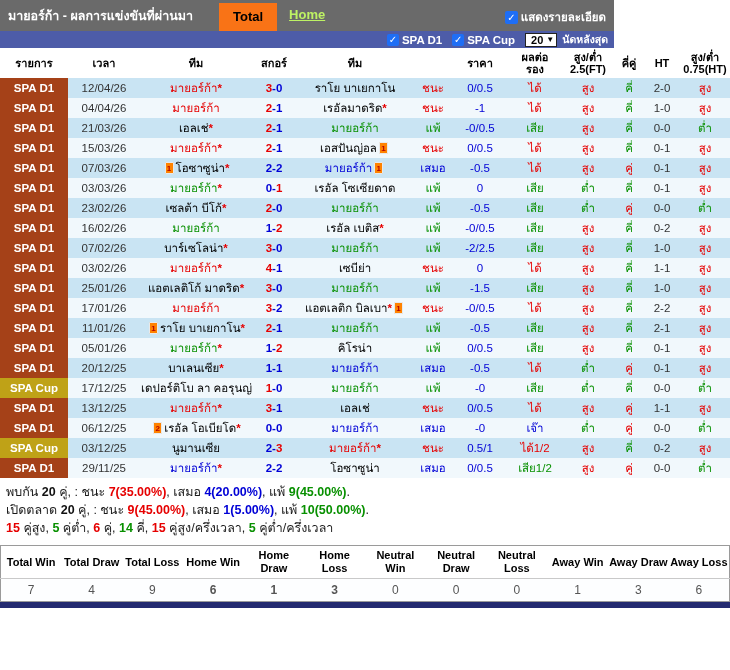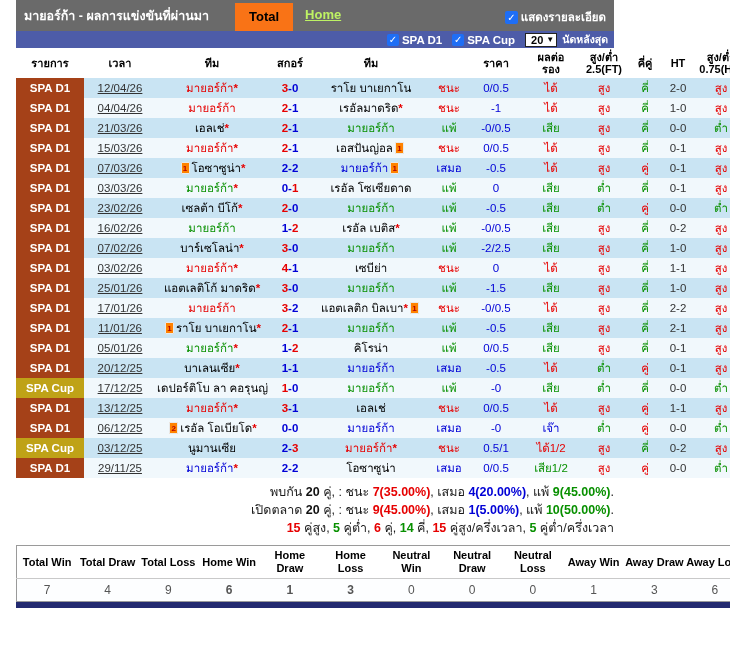--- a/index.html
+++ b/index.html
@@ -2,21 +2,21 @@
 <html><head>
 <meta charset="utf-8">
 <style>
   * { box-sizing: border-box; margin: 0; padding: 0; }
   body {
     width: 730px;
     background: #fff;
     font-family: "Liberation Sans", "DejaVu Sans", sans-serif;
     -webkit-font-smoothing: antialiased;
   }
-  .page { width: 614px; padding-left: 16px; }
+  .page { width: 614px; }
 
   
   .topbar {
     height: 31px; background: #6a6a6a; display: flex; align-items: center;
     position: relative;
   }
   .topbar .title {
     color: #fff; font-weight: bold; font-size: 12.5px; margin-left: 8px; white-space: nowrap;
   }
   .tabs { display: flex; align-items: flex-end; height: 100%; margin-left: 26px; }
@@ -62,21 +62,21 @@
   }
   table.results td {
     font-size: 11.5px; text-align: center; padding: 2px 1px; line-height: 16px;
     vertical-align: middle; overflow: hidden;
   }
   tr.r-odd  td { background: #c9e4f3; }
   tr.r-even td { background: #f1f8fc; }
   td.lg { color: #fff; font-weight: bold; font-size: 11.5px; }
   tr td.lg-d1  { background: #a54118; }
   tr td.lg-cup { background: #bfa217; }
-  td.date { color: #333; font-size: 11px; text-decoration: underline; }
+  td.date { color: #333; font-size: 11px; }
   td.team { white-space: nowrap; }
   .t-win  { color: #e60000; }
   .t-loss { color: #089000; }
   .t-draw { color: #0000d6; }
   .t-none { color: #000; }
   .star { color: #e60000; font-weight: bold; }
   .card {
     display: inline-block; background: #ff8300; color: #b30000; border: 1px solid #e9e9e9;
     font-size: 8px; font-weight: bold; line-height: 10px; height: 12px; min-width: 9px;
     padding: 1px 1px 0 1px; margin: 0 2px; vertical-align: 1px; border-radius: 1px;
@@ -90,21 +90,21 @@
   .k-draw { color: #0000d6; }
   .k-push { color: #0000d6; }
   .k-over  { color: #e60000; }
   .k-under { color: #089000; }
   .k-odd  { color: #089000; }
   .k-even { color: #e60000; }
   td.odds { color: #0000d6; font-size: 12px; }
   td.ht { color: #333; font-size: 11.5px; }
 
   
-  .summaries { padding: 5px 0 4px 6px; text-align: right; }
+  .summaries { padding: 5px 0 4px 6px; }
   .sline { font-size: 12.5px; line-height: 18px; color: #1a1a1a; }
   .s-plain { color: #1a1a1a; }
   .s-boldnum { font-weight: bold; color: #111; }
   .s-red   { color: #e60000; font-weight: bold; }
   .s-blue  { color: #0000d6; font-weight: bold; }
   .s-green { color: #089000; font-weight: bold; }
 
   
   table.stats {
     width: 730px; border-collapse: collapse; table-layout: fixed;

